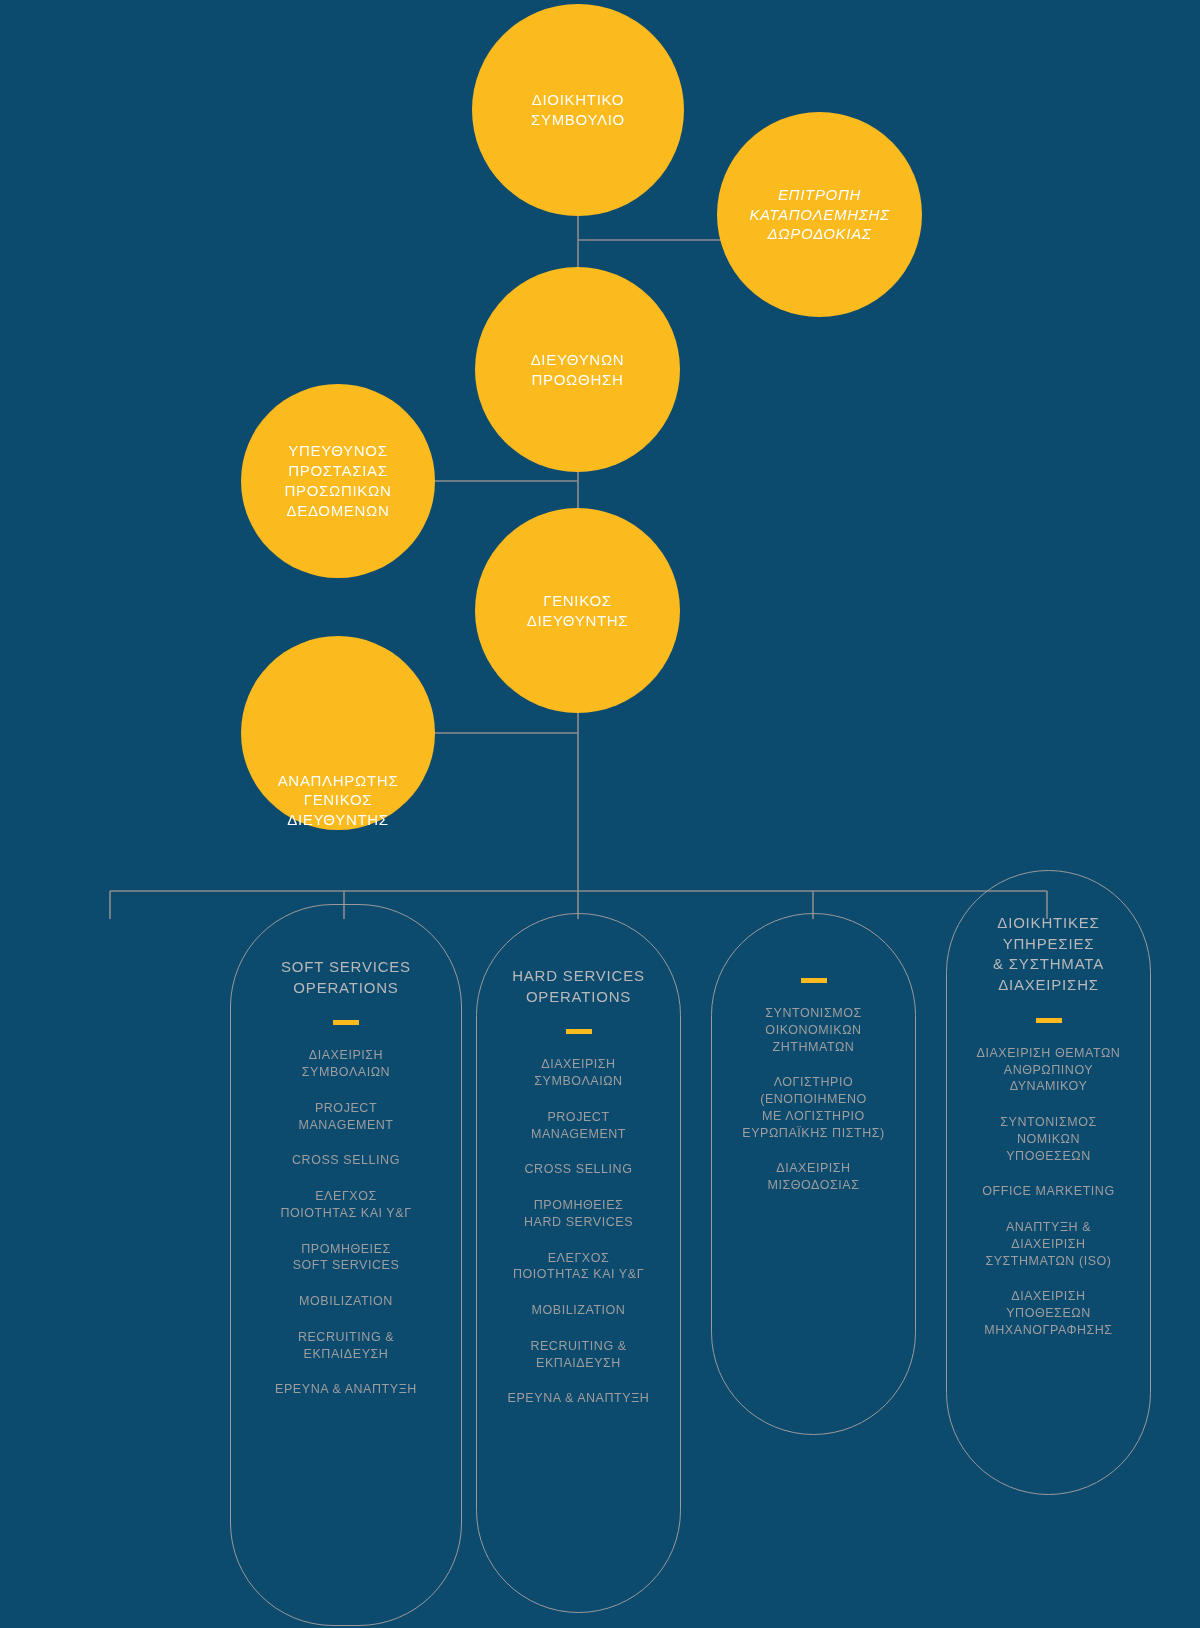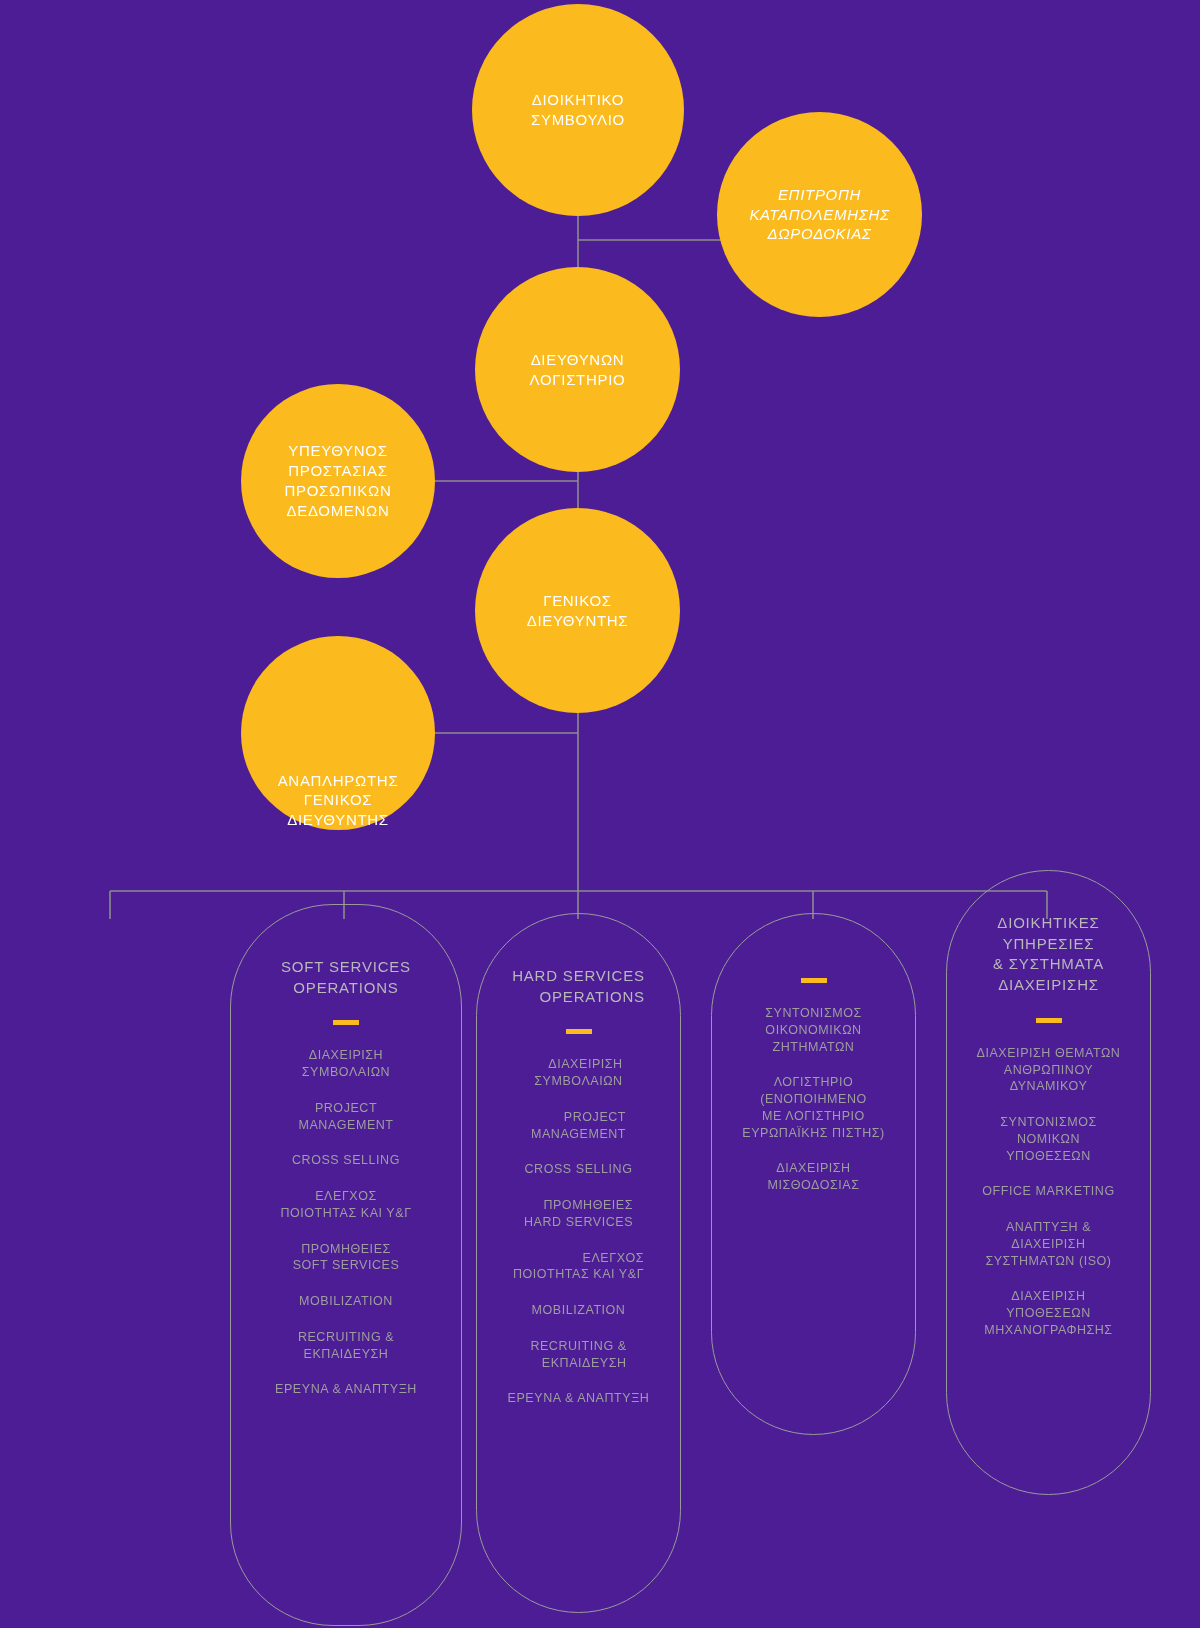--- a/index.html
+++ b/index.html
@@ -7,21 +7,21 @@
     background: #000;
     width: 1200px;
     height: 1628px;
     overflow: hidden;
     font-family: "Liberation Sans", sans-serif;
   }
   #chart {
     position: relative;
     width: 1200px;
     height: 1628px;
-    background: #4c1d95;
+    background: #0c4a6e;
   }
   svg.connectors {
     position: absolute;
     left: 0; top: 0;
     width: 1200px; height: 1628px;
     pointer-events: none;
   }
   .node-circle {
     position: absolute;
     border-radius: 50%;
@@ -116,21 +116,21 @@
   </div>
 
   <div class="node-circle" style="left:717px; top:112px; width:205px; height:205px;font-style:italic;">
     <span class="label">ΕΠΙΤΡΟΠΗ
 ΚΑΤΑΠΟΛΕΜΗΣΗΣ
 ΔΩΡΟΔΟΚΙΑΣ</span>
   </div>
 
   <div class="node-circle" style="left:475px; top:267px; width:205px; height:205px;">
     <span class="label">ΔΙΕΥΘΥΝΩΝ
-ΛΟΓΙΣΤΗΡΙΟ</span>
+ΠΡΟΩΘΗΣΗ</span>
   </div>
 
   <div class="node-circle" style="left:241px; top:384px; width:194px; height:194px;">
     <span class="label">ΥΠΕΥΘΥΝΟΣ
 ΠΡΟΣΤΑΣΙΑΣ
 ΠΡΟΣΩΠΙΚΩΝ
 ΔΕΔΟΜΕΝΩΝ</span>
   </div>
 
   <div class="node-circle" style="left:475px; top:508px; width:205px; height:205px;">
@@ -159,21 +159,21 @@
 ΠΟΙΟΤΗΤΑΣ ΚΑΙ Υ&amp;Γ</div>
       <div class="dept-item">ΠΡΟΜΗΘΕΙΕΣ
 SOFT SERVICES</div>
       <div class="dept-item">MOBILIZATION</div>
       <div class="dept-item">RECRUITING &amp;
 ΕΚΠΑΙΔΕΥΣΗ</div>
       <div class="dept-item">ΕΡΕΥΝΑ &amp; ΑΝΑΠΤΥΞΗ</div>
     </div>
   </div>
 
-  <div class="dept" style="left:476px; top:913px; width:205px; height:700px; border-radius:103px; padding-top:52px;text-align:right;">
+  <div class="dept" style="left:476px; top:913px; width:205px; height:700px; border-radius:103px; padding-top:52px;">
     <div class="dept-title">HARD SERVICES
 OPERATIONS</div>
     <div class="dept-divider"></div>
     <div class="dept-items">
       <div class="dept-item">ΔΙΑΧΕΙΡΙΣΗ
 ΣΥΜΒΟΛΑΙΩΝ</div>
       <div class="dept-item">PROJECT
 MANAGEMENT</div>
       <div class="dept-item">CROSS SELLING</div>
       <div class="dept-item">ΠΡΟΜΗΘΕΙΕΣ

